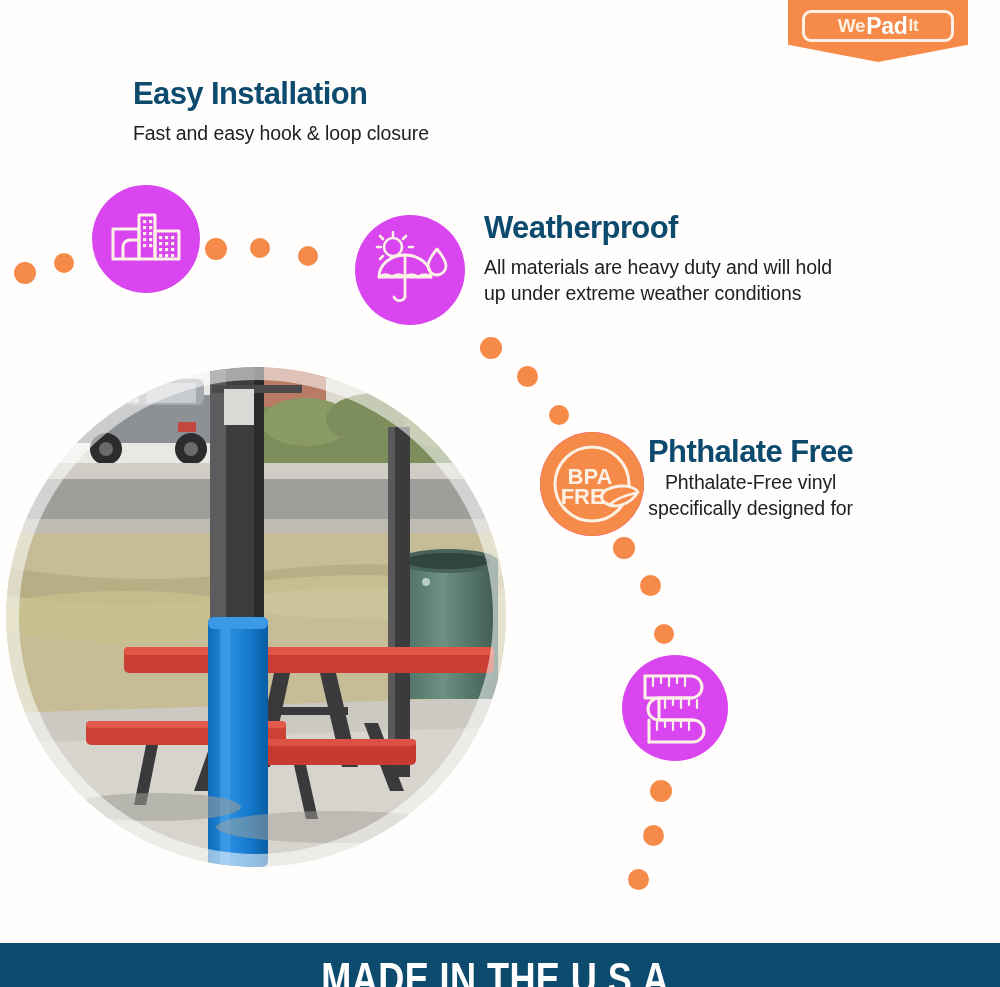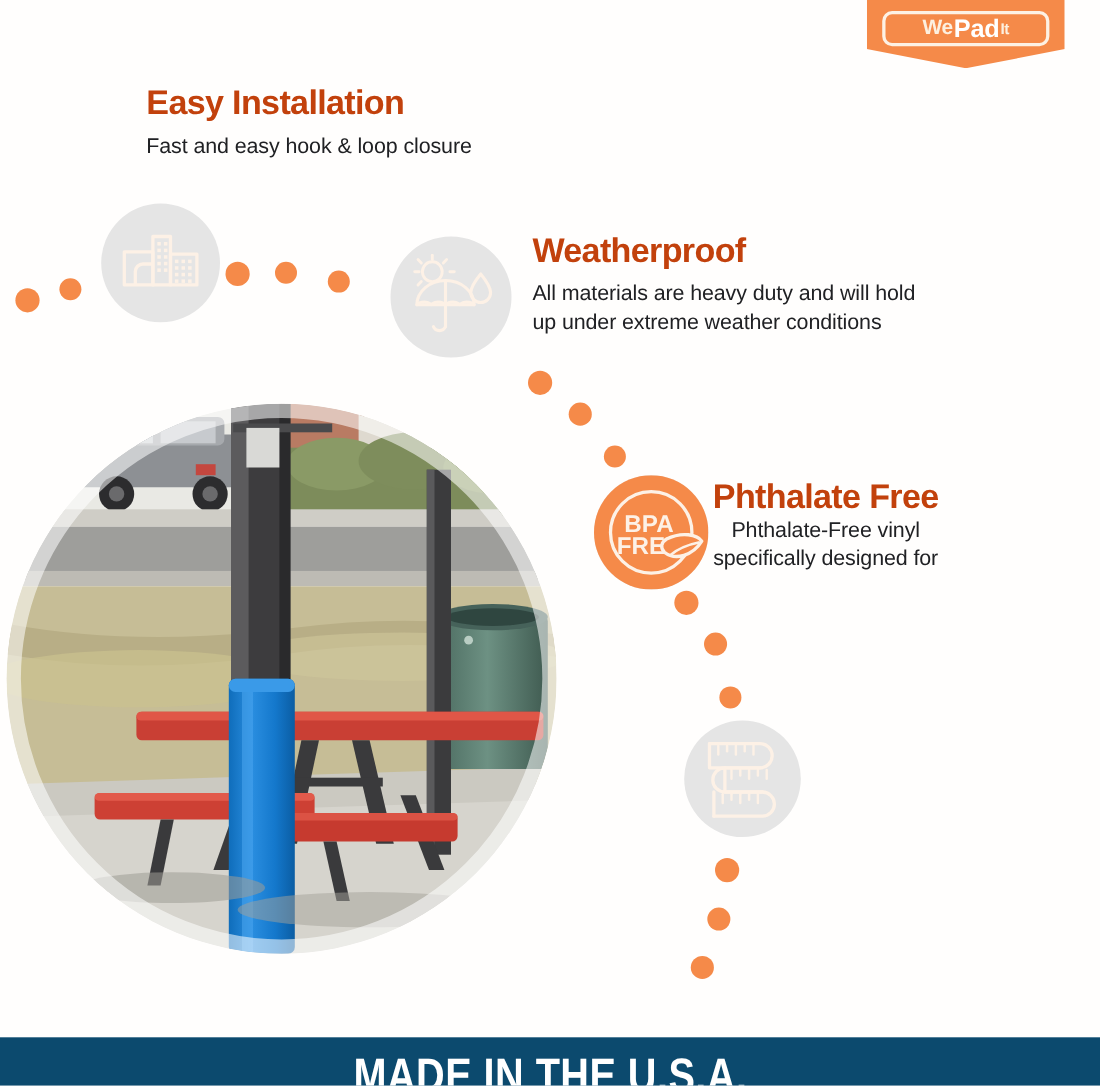--- a/index.html
+++ b/index.html
@@ -35,27 +35,27 @@
     border:3px solid #fdf1e4;
     border-radius:9px;
     box-sizing:border-box;
     display:flex;
     align-items:center;
     justify-content:center;
     letter-spacing:-0.3px;
   }
   .logo-we{color:#fdf0e0;font-weight:bold;font-size:19px;}
   .logo-pad{color:#ffffff;font-weight:bold;font-size:23px;margin:0 1px;}
-  .logo-it{color:#fdf0e0;font-weight:bold;font-size:14px;}
+  .logo-it{color:#fdf0e0;font-weight:bold;font-size:17px;}
 
   
   .feat-title{
     font-weight:bold;
     font-size:31px;
-    color:#c2410c;
+    color:#0c4a6e;
     letter-spacing:-0.6px;
     line-height:1.05;
     white-space:nowrap;
   }
   .feat-body{
     font-size:19.5px;
     color:#202124;
     line-height:1.35;
     letter-spacing:-0.1px;
   }
@@ -77,21 +77,21 @@
   .dot{
     position:absolute;
     background:#f58a49;
     border-radius:50%;
   }
 
   
   .icon-circle{
     position:absolute;
     border-radius:50%;
-    background:#e5e5e5;
+    background:#d946ef;
     display:flex;
     align-items:center;
     justify-content:center;
   }
   .icon-circle svg{display:block;}
 
   
   .photo{
     position:absolute;
     left:6px; top:367px;

